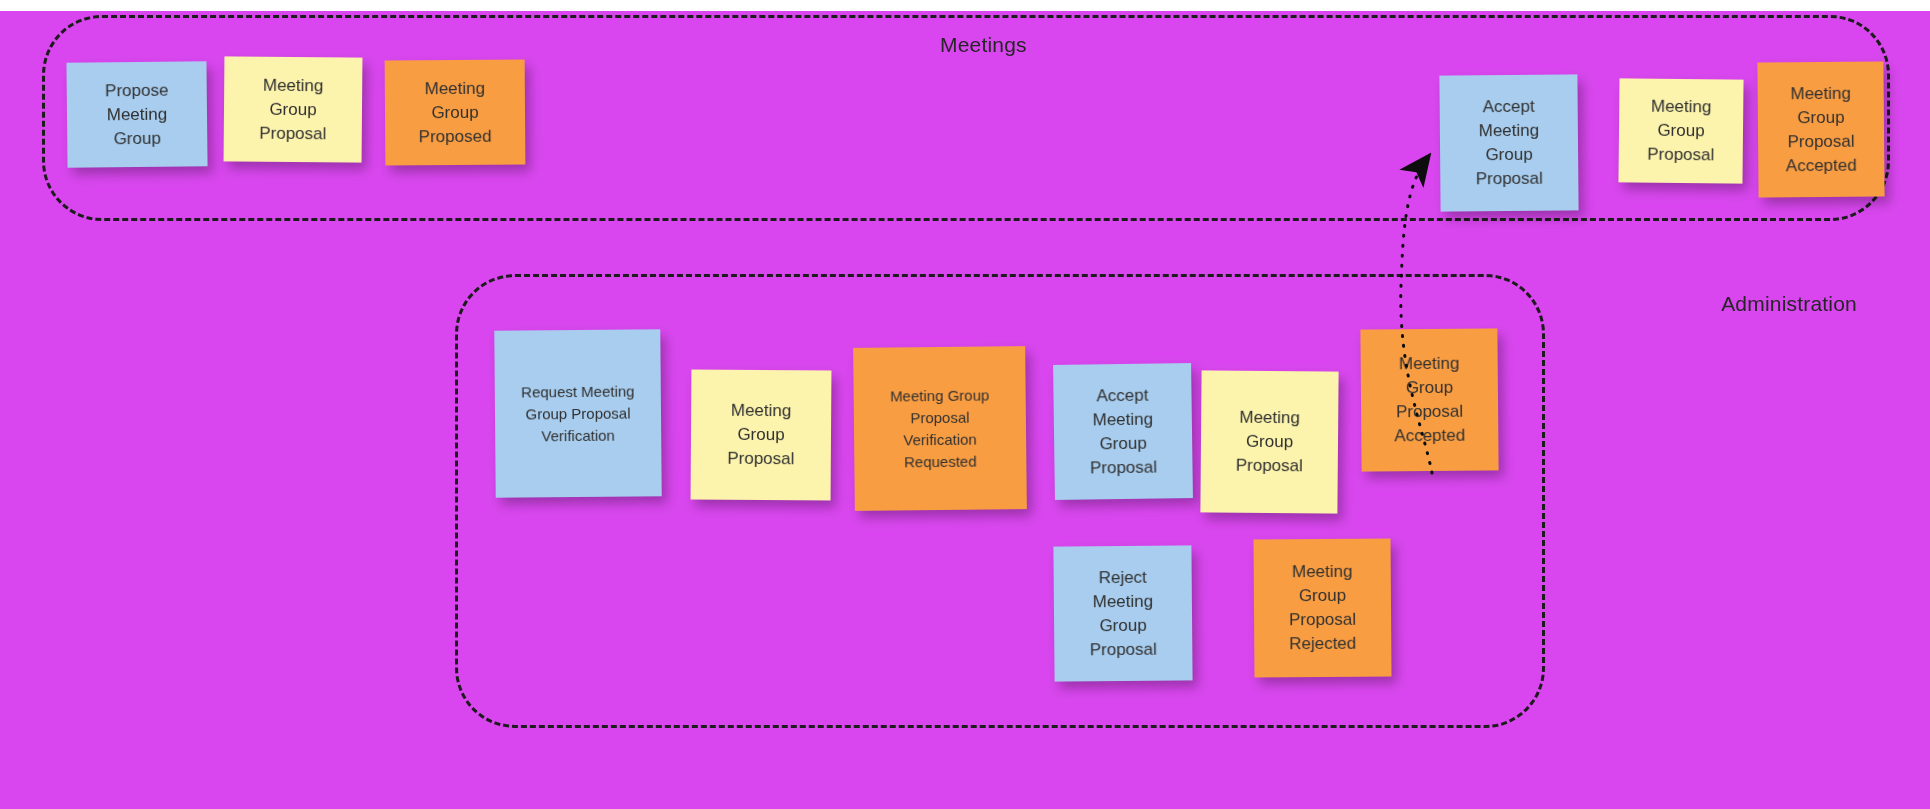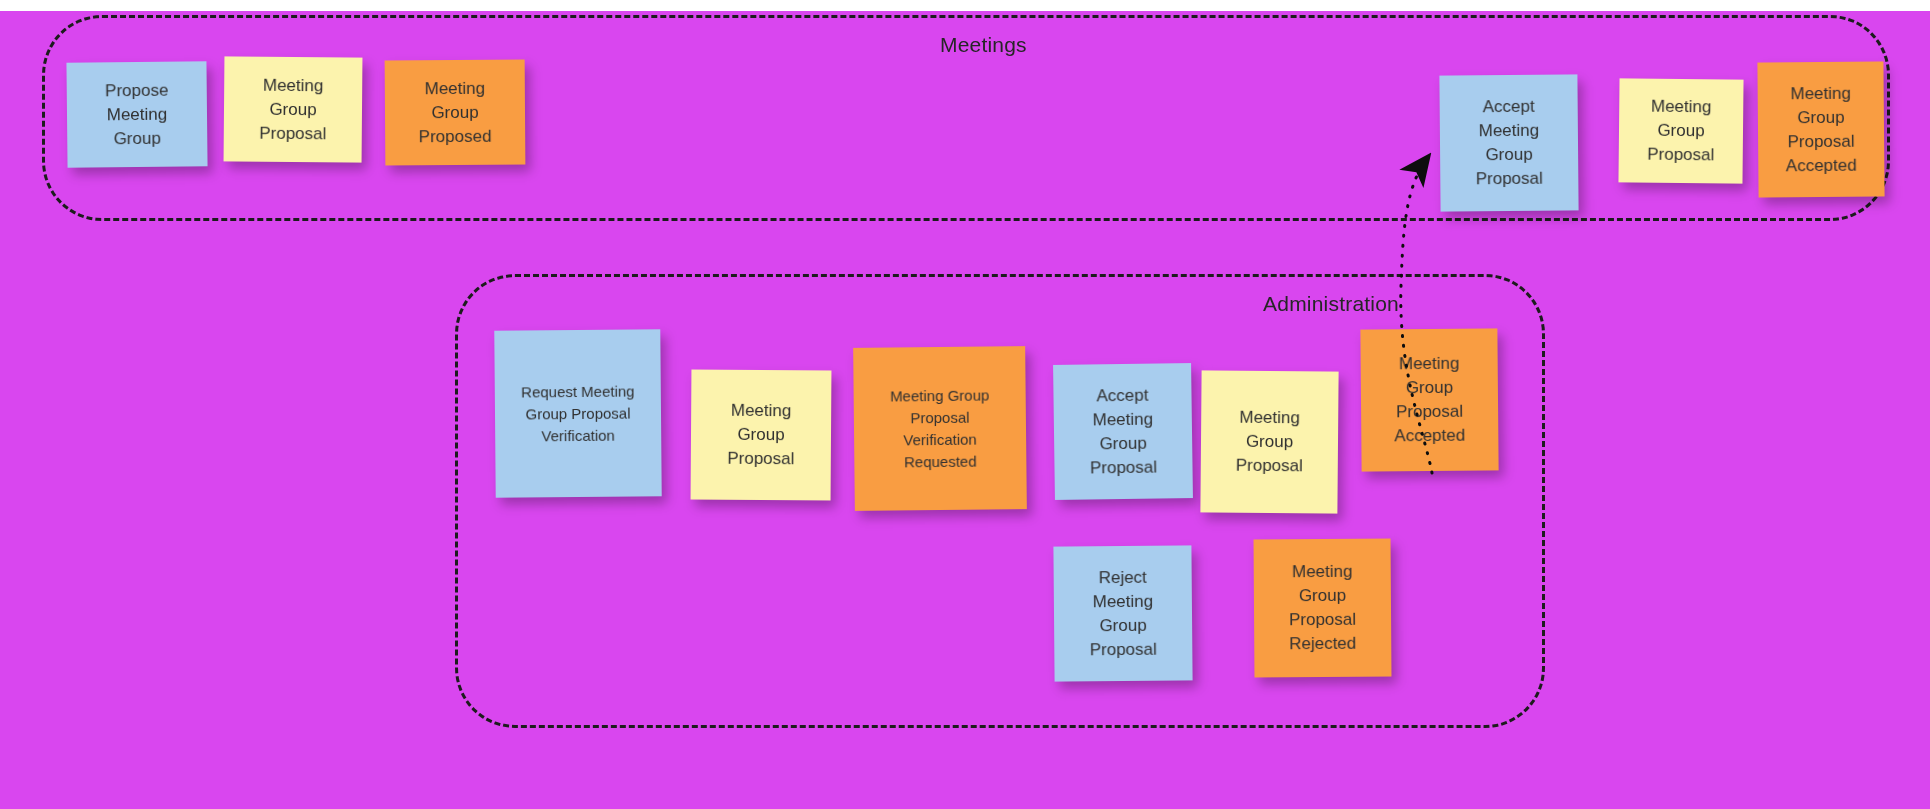--- a/index.html
+++ b/index.html
@@ -52,22 +52,22 @@
     left: 0;
     padding-left: 895px;
   }
   #ctx-administration {
     left: 455px;
     top: 263px;
     width: 1090px;
     height: 454px;
   }
   #ctx-administration .context-title {
-    text-align: center;
-    left: 16px;
+    text-align: right;
+    left: 0;
     padding-left: 315px;
   }
 
   
   .note {
     position: absolute;
     box-sizing: border-box;
     display: flex;
     align-items: center;
     justify-content: center;

